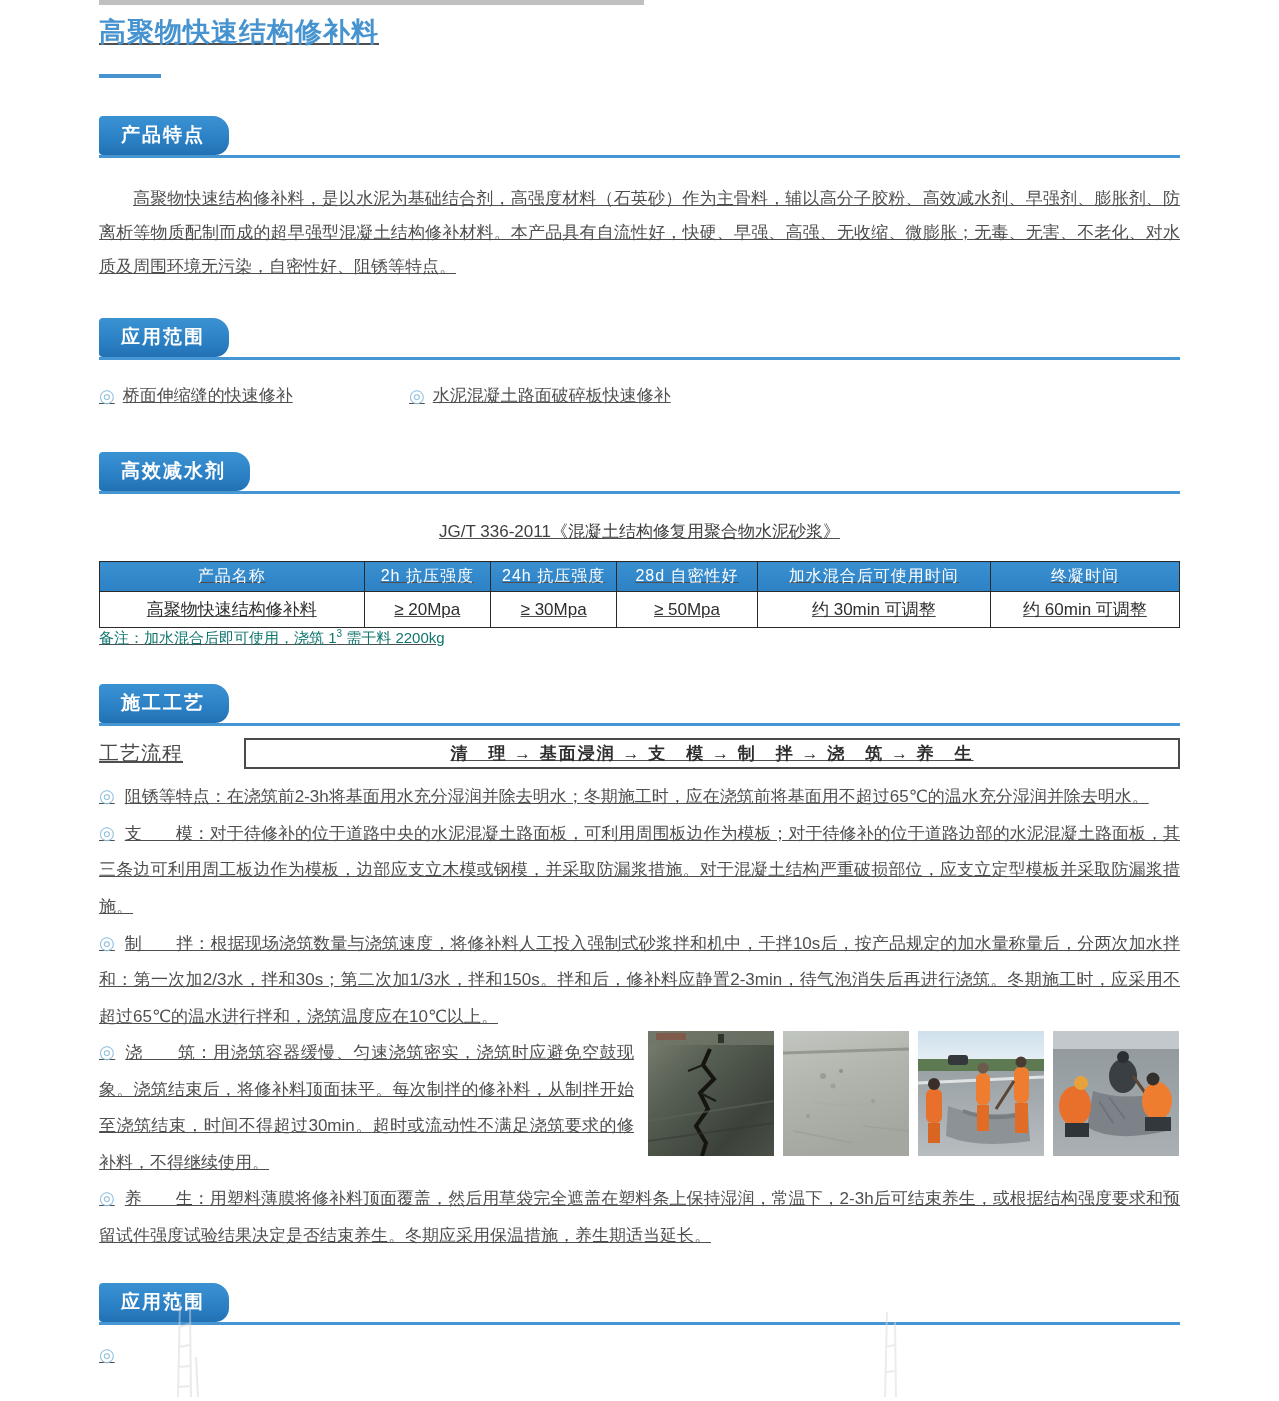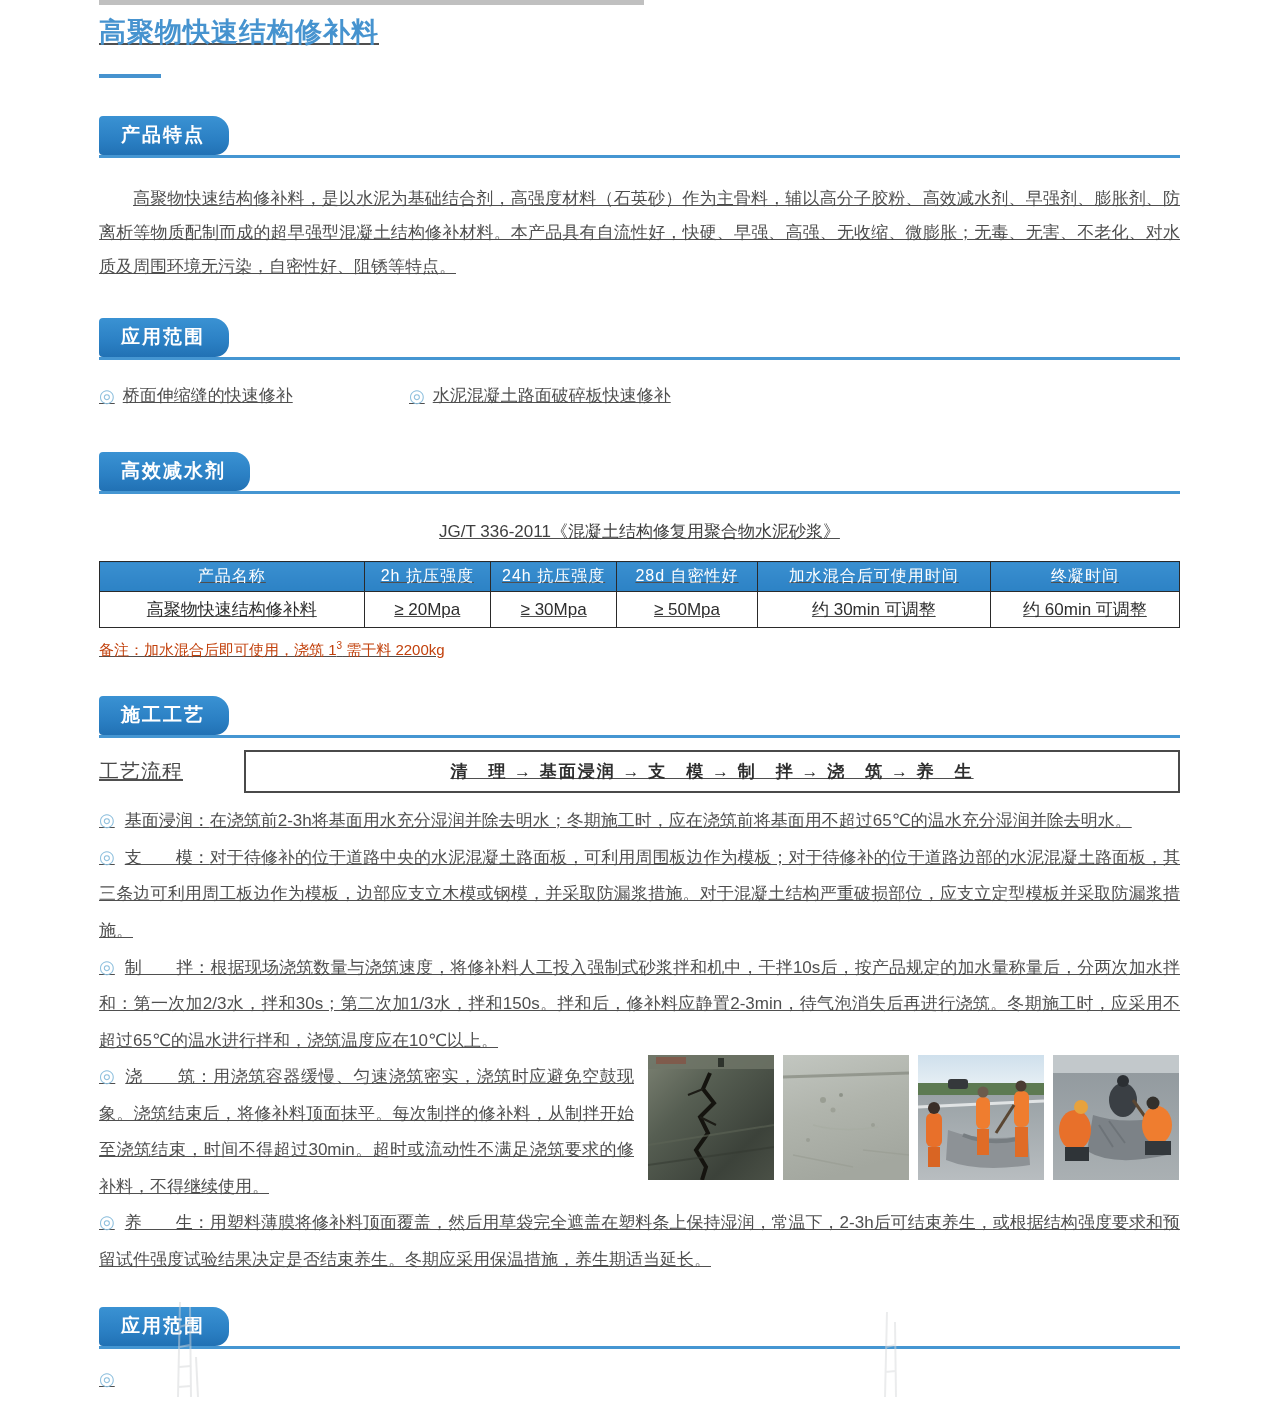--- a/index.html
+++ b/index.html
@@ -40,26 +40,26 @@
   table.perf { width: 100%; border-collapse: collapse; margin-top: 18px; table-layout: fixed; }
   table.perf th, table.perf td { border: 1px solid #2a2a2a; text-align: center; }
   table.perf th {
     background: linear-gradient(180deg, #3a8fd0, #2c82c5);
     color: #ffffff; font-size: 16px; font-weight: normal; padding: 4px 2px; letter-spacing: 1px;
   }
   table.perf td { font-size: 17px; color: #2e2e2e; padding: 6px 2px; background: #ffffff; }
   .col-name { width: 24.5%; } .col-2h { width: 11.7%; } .col-24h { width: 11.7%; }
   .col-28d { width: 13.0%; } .col-mix { width: 21.6%; } .col-final { width: 17.5%; }
 
-  .note { font-size: 15px; color: #c2410c; margin-top: 12px; }
+  .note { font-size: 15px; color: #0f766e; }
   .note sup { font-size: 10px; }
 
   .flow-row { display: flex; align-items: center; margin-top: 12px; }
   .flow-label { font-size: 20px; color: #4a4a4a; flex: 0 0 145px; letter-spacing: 1px; }
-  .flow-box { flex: 1; border: 2px solid #4a4a4a; padding: 8px 10px; text-align: center; }
+  .flow-box { flex: 1; border: 2px solid #4a4a4a; padding: 2px 10px; text-align: center; }
   .flow-text { font-size: 17px; font-weight: bold; color: #2e2e2e; letter-spacing: 2px; }
 
   .steps { margin-top: 10px; }
   .step { font-size: 17px; line-height: 2.15; text-align: justify; }
   .step .bullet { margin-right: 10px; }
   .step-title { color: #4a4a4a; }
 
   .photos { float: right; width: 532px; margin: -4px 0 6px 14px; display: flex; gap: 9px; }
   .photo { width: 126px; height: 125px; flex: 0 0 auto; }
   .photo svg { display: block; width: 100%; height: 100%; }
@@ -151,21 +151,21 @@
 
   <div class="flow-row">
     <div class="flow-label">工艺流程</div>
     <div class="flow-box">
       <span class="flow-text">清　理 → 基面浸润 → 支　模 → 制　拌 → 浇　筑 → 养　生</span>
     </div>
   </div>
 
   <div class="steps clearfix">
     <p class="step">
-      <span class="bullet">◎</span><span class="step-title">基面浸润：</span><span>在浇筑前2-3h将基面用水充分湿润并除去明水；冬期施工时，应在浇筑前将基面用不超过65℃的温水充分湿润并除去明水。</span>
+      <span class="bullet">◎</span><span class="step-title">阻锈等特点：</span><span>在浇筑前2-3h将基面用水充分湿润并除去明水；冬期施工时，应在浇筑前将基面用不超过65℃的温水充分湿润并除去明水。</span>
     </p>
     <p class="step">
       <span class="bullet">◎</span><span class="step-title">支　　模：</span><span>对于待修补的位于道路中央的水泥混凝土路面板，可利用周围板边作为模板；对于待修补的位于道路边部的水泥混凝土路面板，其三条边可利用周工板边作为模板，边部应支立木模或钢模，并采取防漏浆措施。对于混凝土结构严重破损部位，应支立定型模板并采取防漏浆措施。</span>
     </p>
     <p class="step">
       <span class="bullet">◎</span><span class="step-title">制　　拌：</span><span>根据现场浇筑数量与浇筑速度，将修补料人工投入强制式砂浆拌和机中，干拌10s后，按产品规定的加水量称量后，分两次加水拌和：第一次加2/3水，拌和30s；第二次加1/3水，拌和150s。拌和后，修补料应静置2-3min，待气泡消失后再进行浇筑。冬期施工时，应采用不超过65℃的温水进行拌和，浇筑温度应在10℃以上。</span>
     </p>
 
     <div class="photos">
       <div class="photo">

